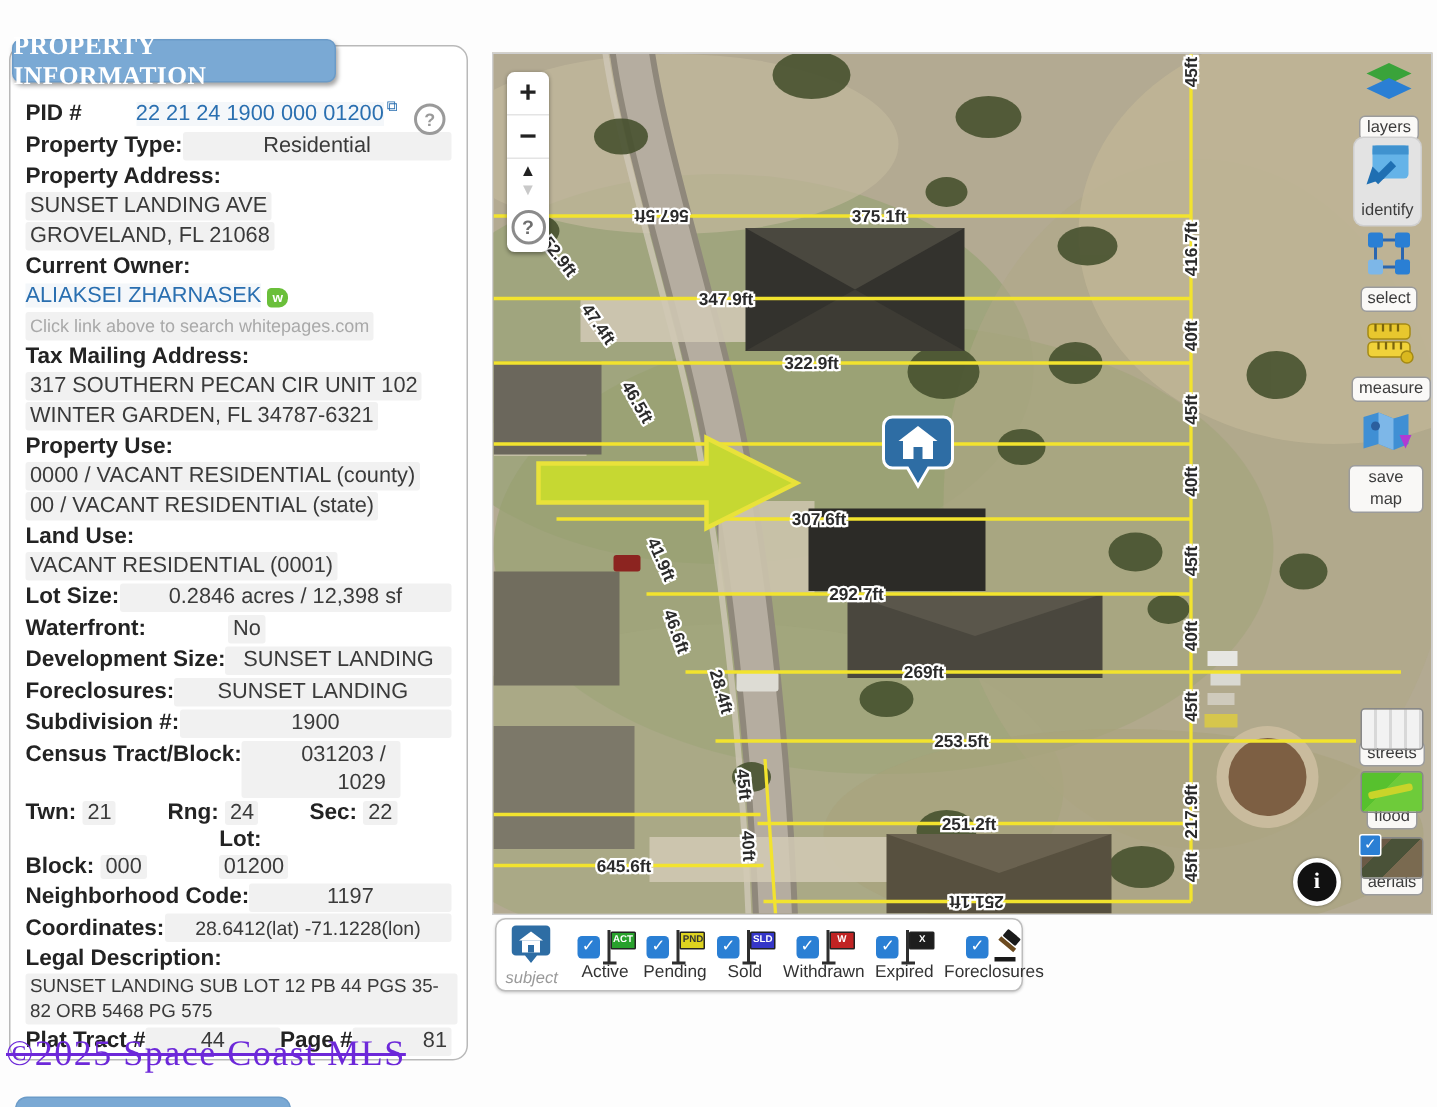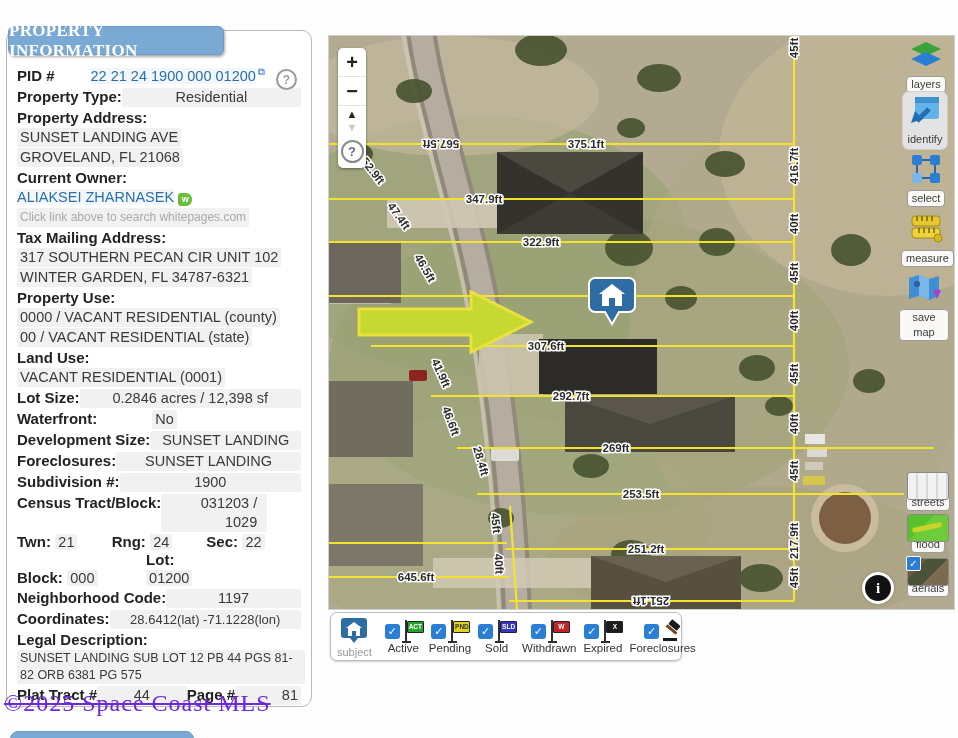--- a/index.html
+++ b/index.html
@@ -85,21 +85,21 @@
     background:#111;border:3px solid #fff;box-shadow:0 0 2px rgba(0,0,0,.4);
     color:#fff;font-family:"Liberation Serif",serif;font-weight:bold;font-size:15px;
     display:flex;align-items:center;justify-content:center;z-index:6;
   }
   
   .legend{
     position:absolute;left:330px;top:612px;width:352px;height:49px;
     background:#fff;border:1px solid #bdbdbd;border-radius:7px;box-shadow:0 1px 2px rgba(0,0,0,.18);
     display:flex;align-items:center;padding:0 6px;box-sizing:border-box;gap:7px;z-index:6;
   }
-  .lg-subject{text-align:center;margin-right:6px;}
+  .lg-subject{text-align:center;margin-right:6px;font-style:italic;}
   .lg-subject .lbl{font-size:11px;color:#9a9a9a;line-height:11px;}
   .lg-item{text-align:center;}
   .lg-item .topline{display:flex;align-items:flex-start;justify-content:center;gap:2px;height:22px;}
   .lg-item .lbl{font-size:11.5px;color:#333;line-height:12px;}
   .cb{width:15px;height:15px;background:#2a7fd4;border-radius:3px;color:#fff;font-size:11px;line-height:15px;text-align:center;margin-top:4px;}
   .flag{position:relative;width:20px;height:22px;}
   .flag .pole{position:absolute;left:3px;top:0;width:2px;height:22px;background:#2f2f2f;}
   .flag .cloth{position:absolute;left:5px;top:1px;width:15px;height:10px;border-radius:1px;
     color:#fff;font-size:6.5px;font-weight:bold;line-height:10px;text-align:center;border:1px solid #222;}
   .flag .base{position:absolute;left:0;top:21px;width:9px;height:2px;background:#2f2f2f;}
@@ -207,21 +207,21 @@
     <span class="pval">1197</span>
   </div>
 
   <div class="prow">
     <span class="plabel">Coordinates:</span>
     <span class="pval" style="font-size:13px;">28.6412(lat) -71.1228(lon)</span>
   </div>
 
   <div class="pblock">
     <span class="plabel">Legal Description:</span>
-    <span class="pval vleft small" style="width:282px;">SUNSET LANDING SUB LOT 12 PB 44 PGS 81-82 ORB 6381 PG 575</span>
+    <span class="pval vleft small" style="width:282px;">SUNSET LANDING SUB LOT 12 PB 44 PGS 35-82 ORB 5468 PG 575</span>
   </div>
 
   <div class="prow">
     <span class="plabel">Plat Tract #</span>
     <span class="pval">44</span>
     <span class="plabel">Page #</span>
     <span class="pval" style="flex:0 0 60px;text-align:right;">81</span>
   </div>
 </div>
 

